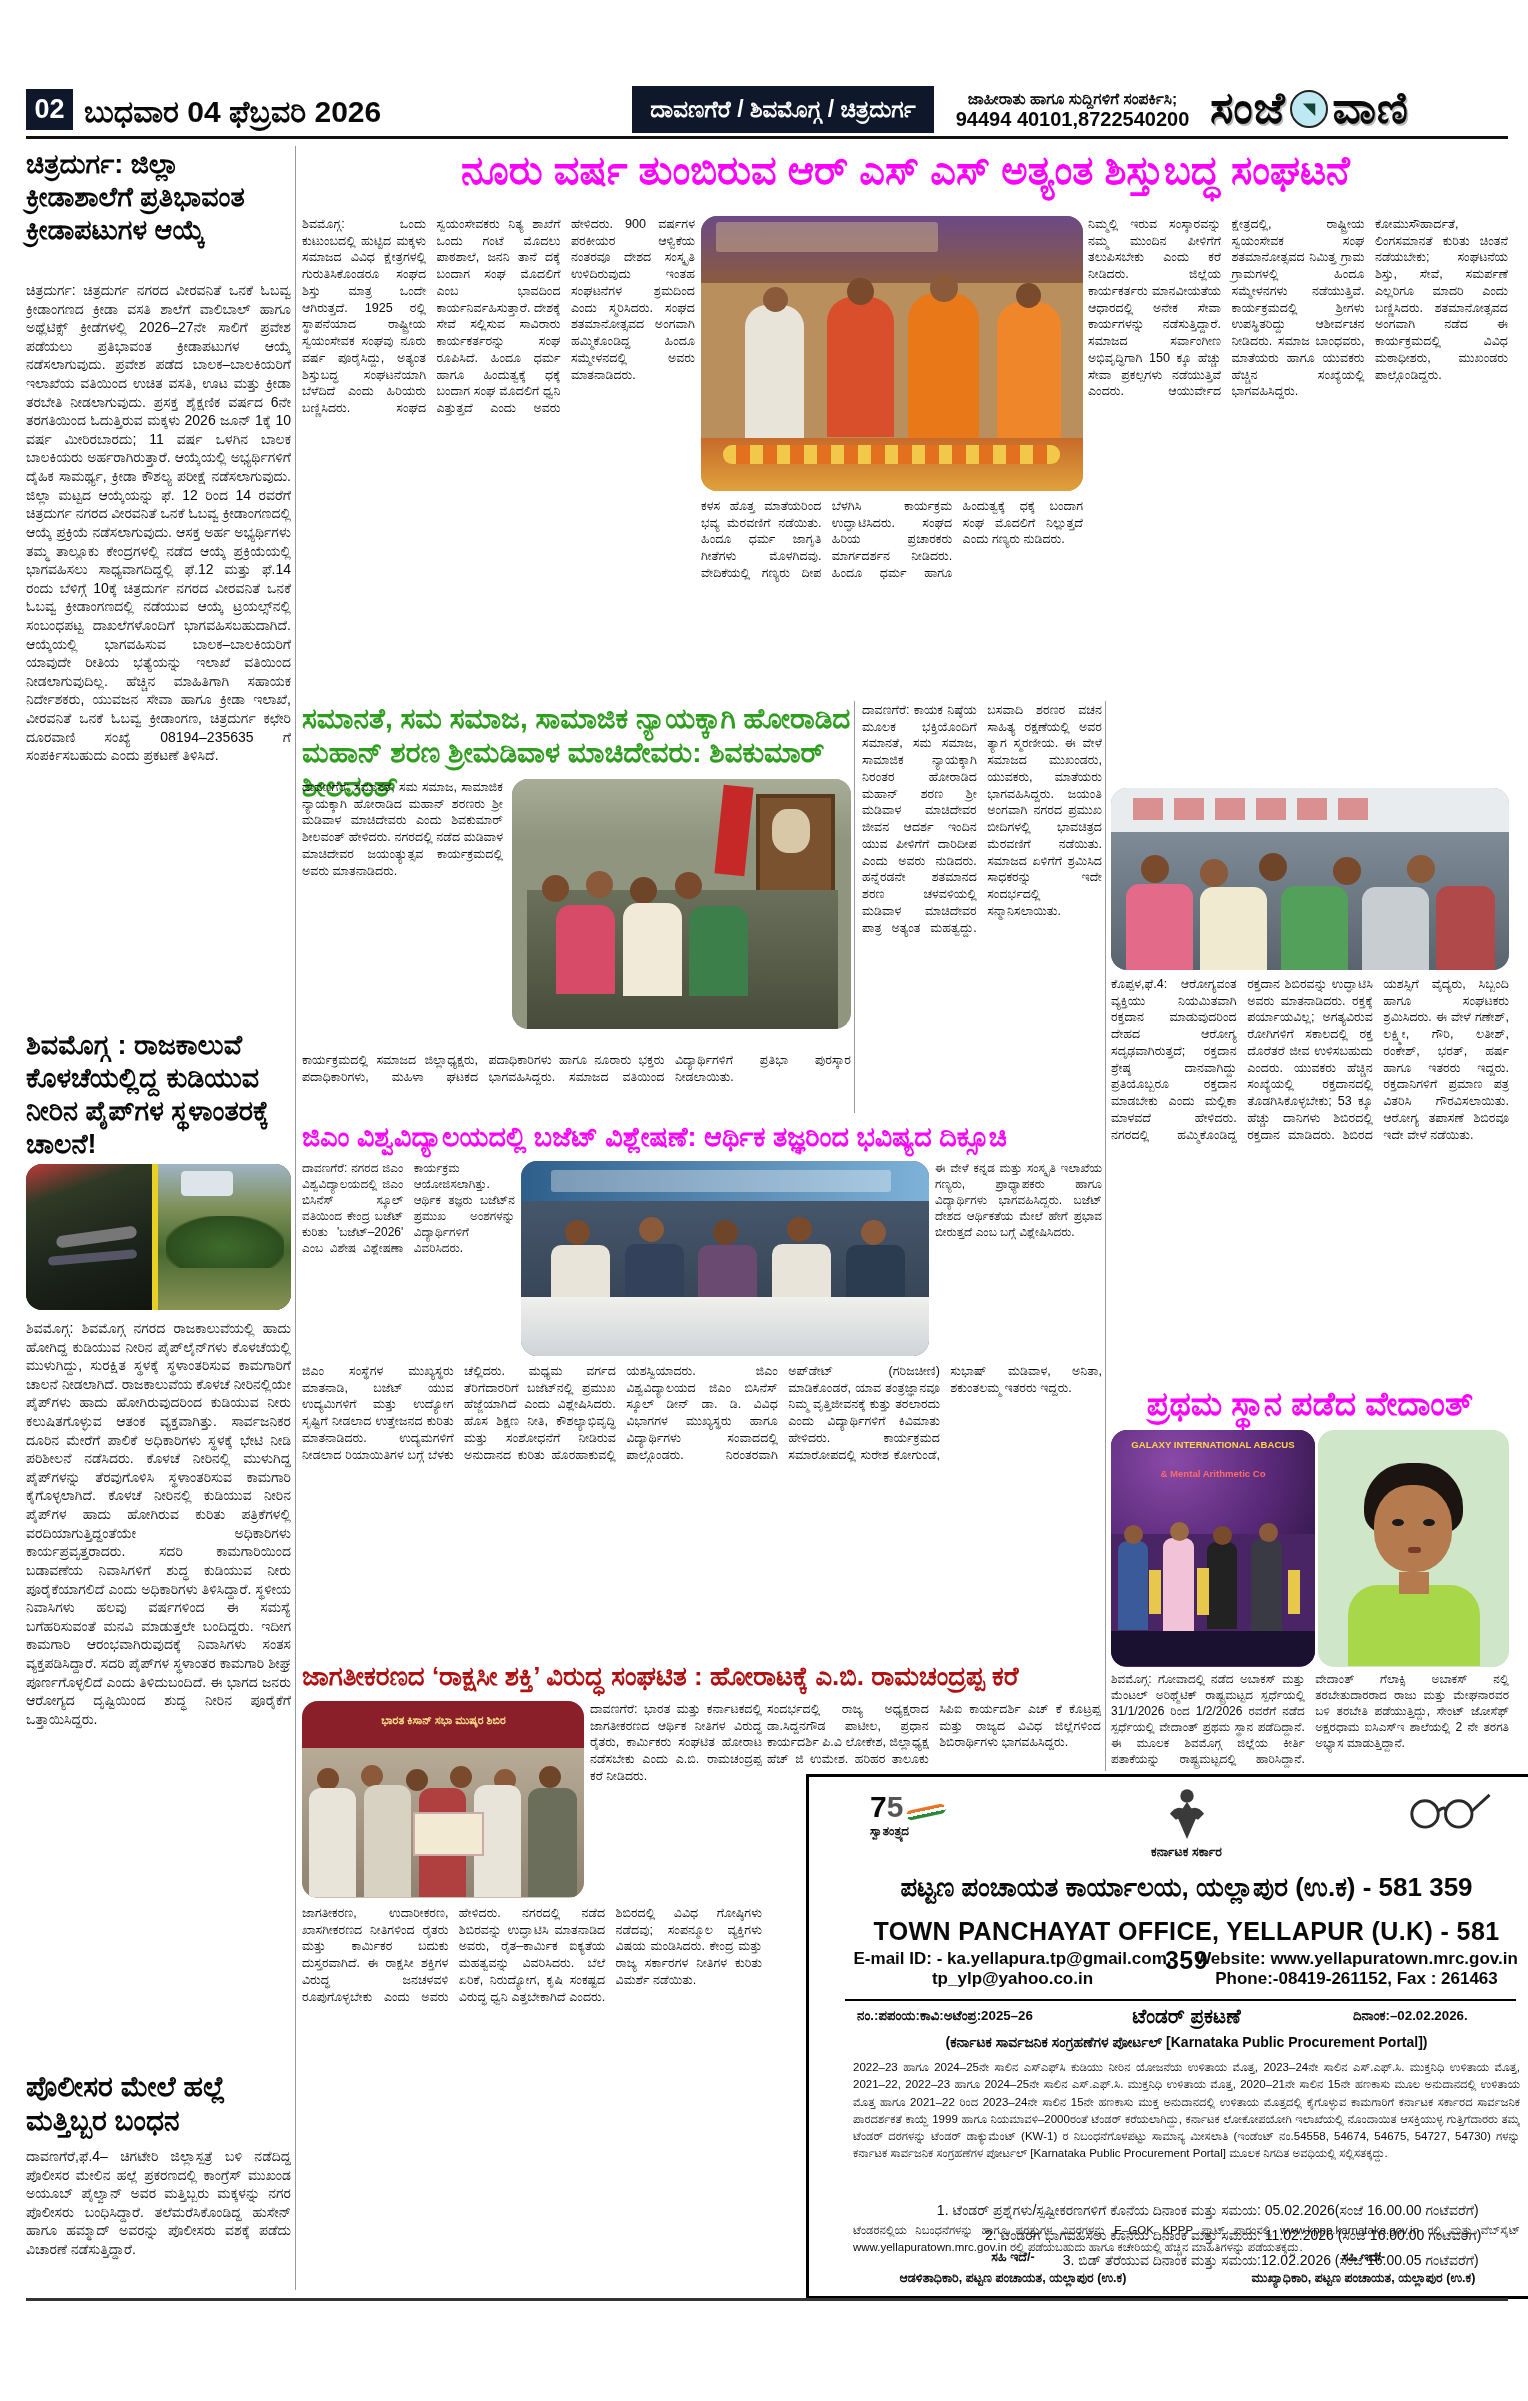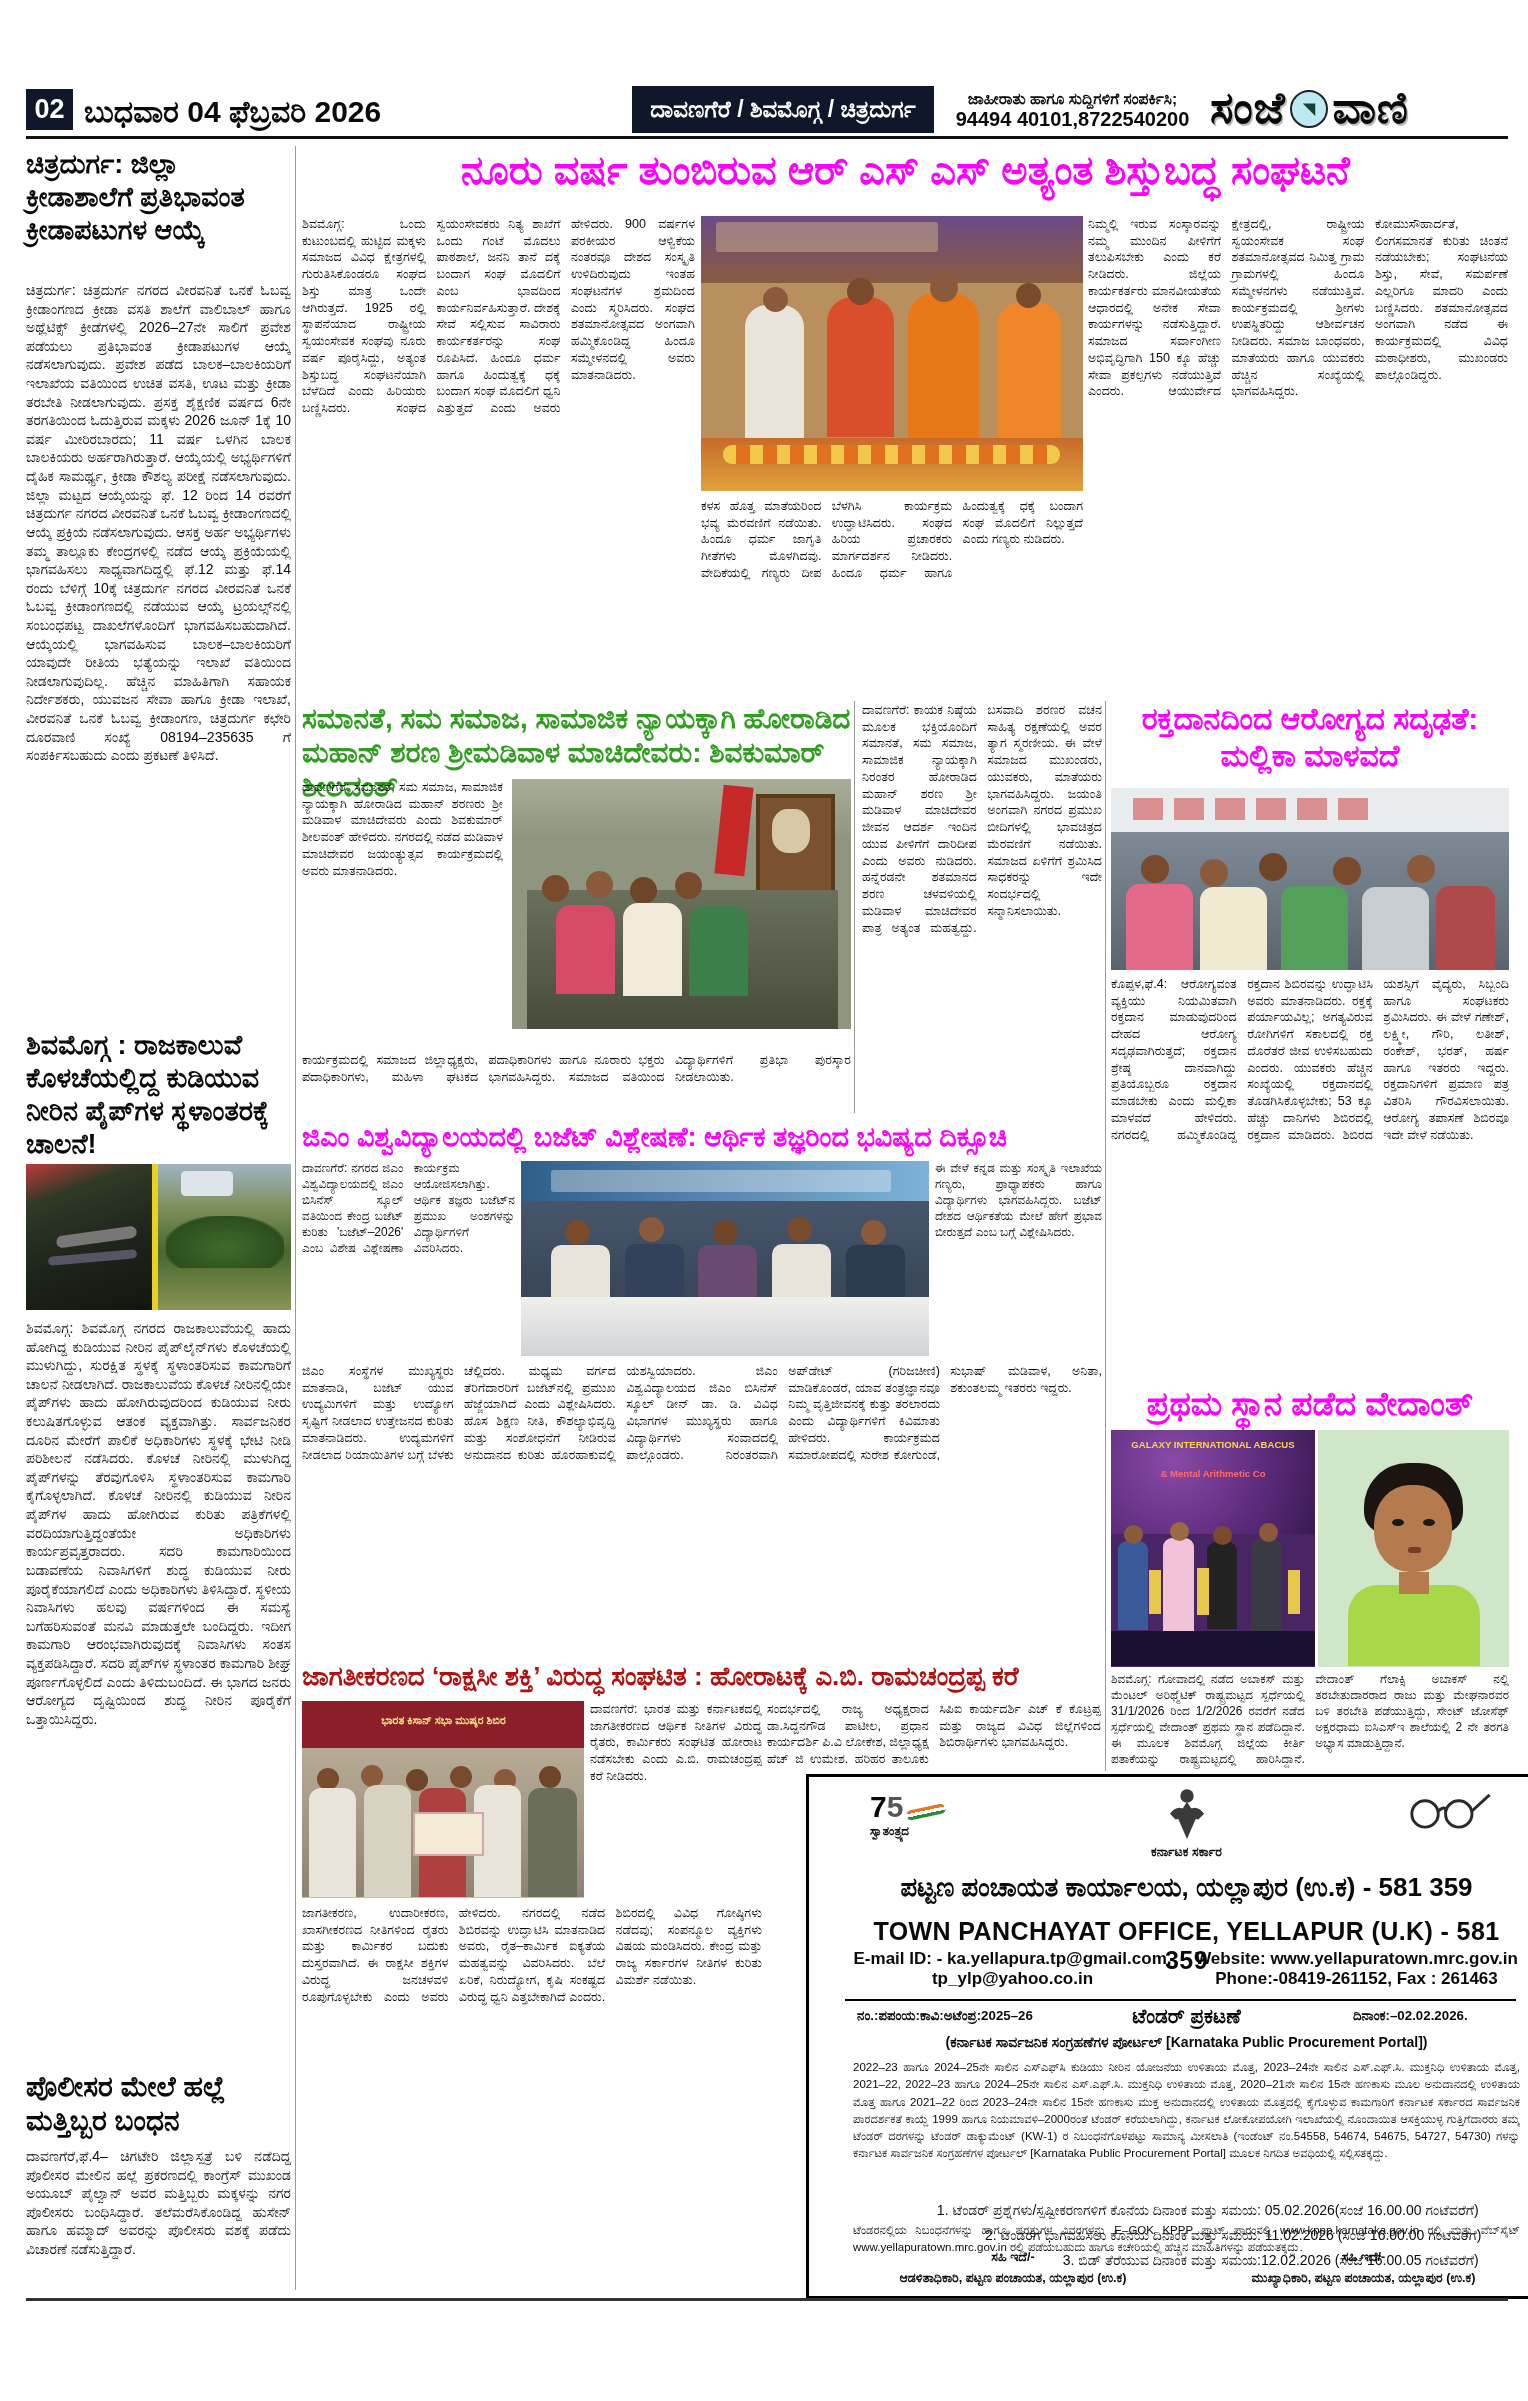--- a/index.html
+++ b/index.html
@@ -13,21 +13,21 @@
   .center{text-align:center;}
   .body-text{font-size:12.6px;line-height:1.33;text-align:justify;overflow:hidden;
              -webkit-hyphens:auto;hyphens:auto;word-break:break-word;}
   .cols-1{column-count:1;column-gap:10.4px;}
   .cols-2{column-count:2;column-gap:10.4px;}
   .cols-3{column-count:3;column-gap:10.4px;}
   .cols-5{column-count:5;column-gap:10.4px;}
   .vrule{background:#9a9a9a;width:0.7px;}
   .hrule{background:#111;}
   .boxmag{background:#0f172a;color:#fff;font-weight:bold;display:flex;align-items:center;justify-content:center;}
-  .photo{overflow:hidden;position:absolute;}
+  .photo{overflow:hidden;position:absolute;border-radius:16px;}
   .photo .ly{position:absolute;}
   
   .masthead{display:flex;align-items:center;gap:4.4px;font-weight:bold;}
   .mast-txt{font-size:44px;letter-spacing:0.7px;text-shadow:1.5px 1.5px 0 #bbb;}
   .mast-bird{width:34px;height:34px;border-radius:50%;background:#bfe9f2;border:2.2px solid #222;
              display:flex;align-items:center;justify-content:center;font-size:16.3px;color:#143;}
   
   #adbox{border:3.7px solid #000;background:#fff;padding-left:26px;}
   .ad-title-kn{font-size:26px;font-weight:bold;text-align:center;}
   .ad-title-en{font-size:25px;font-weight:bold;text-align:center;letter-spacing:0.4px;}
@@ -109,21 +109,20 @@
     <div class="ly" style="left:74px;top:92px;width:27px;height:27px;background:#8a5a3a;border-radius:50%;"></div>
     <div class="ly" style="left:118px;top:98px;width:27px;height:27px;background:#6f452a;border-radius:50%;"></div>
     <div class="ly" style="left:163px;top:93px;width:27px;height:27px;background:#7a4a2c;border-radius:50%;"></div>
     <div class="ly" style="left:44px;top:126px;width:59px;height:89px;background:#d84b68;border-radius:15px 15px 0 0;"></div>
     <div class="ly" style="left:111px;top:124px;width:59px;height:93px;background:#f2ead8;border-radius:15px 15px 0 0;"></div>
     <div class="ly" style="left:177px;top:127px;width:59px;height:90px;background:#3c7f4a;border-radius:15px 15px 0 0;"></div>
   </div>
   <div class="abs body-text cols-3" style="left:302px;top:1052px;width:549px;height:74px;">ಕಾರ್ಯಕ್ರಮದಲ್ಲಿ ಸಮಾಜದ ಜಿಲ್ಲಾಧ್ಯಕ್ಷರು, ಪದಾಧಿಕಾರಿಗಳು, ಮಹಿಳಾ ಘಟಕದ ಪದಾಧಿಕಾರಿಗಳು ಹಾಗೂ ನೂರಾರು ಭಕ್ತರು ಭಾಗವಹಿಸಿದ್ದರು. ಸಮಾಜದ ವತಿಯಿಂದ ವಿದ್ಯಾರ್ಥಿಗಳಿಗೆ ಪ್ರತಿಭಾ ಪುರಸ್ಕಾರ ನೀಡಲಾಯಿತು.</div>
   <div class="abs body-text cols-2" style="left:862px;top:702px;width:240px;height:409px;">ದಾವಣಗೆರೆ: ಕಾಯಕ ನಿಷ್ಠೆಯ ಮೂಲಕ ಭಕ್ತಿಯೊಂದಿಗೆ ಸಮಾನತೆ, ಸಮ ಸಮಾಜ, ಸಾಮಾಜಿಕ ನ್ಯಾಯಕ್ಕಾಗಿ ನಿರಂತರ ಹೋರಾಡಿದ ಮಹಾನ್ ಶರಣ ಶ್ರೀ ಮಡಿವಾಳ ಮಾಚಿದೇವರ ಜೀವನ ಆದರ್ಶ ಇಂದಿನ ಯುವ ಪೀಳಿಗೆಗೆ ದಾರಿದೀಪ ಎಂದು ಅವರು ನುಡಿದರು. ಹನ್ನೆರಡನೇ ಶತಮಾನದ ಶರಣ ಚಳವಳಿಯಲ್ಲಿ ಮಡಿವಾಳ ಮಾಚಿದೇವರ ಪಾತ್ರ ಅತ್ಯಂತ ಮಹತ್ವದ್ದು. ಬಸವಾದಿ ಶರಣರ ವಚನ ಸಾಹಿತ್ಯ ರಕ್ಷಣೆಯಲ್ಲಿ ಅವರ ತ್ಯಾಗ ಸ್ಮರಣೀಯ. ಈ ವೇಳೆ ಸಮಾಜದ ಮುಖಂಡರು, ಯುವಕರು, ಮಾತೆಯರು ಭಾಗವಹಿಸಿದ್ದರು. ಜಯಂತಿ ಅಂಗವಾಗಿ ನಗರದ ಪ್ರಮುಖ ಬೀದಿಗಳಲ್ಲಿ ಭಾವಚಿತ್ರದ ಮೆರವಣಿಗೆ ನಡೆಯಿತು. ಸಮಾಜದ ಏಳಿಗೆಗೆ ಶ್ರಮಿಸಿದ ಸಾಧಕರನ್ನು ಇದೇ ಸಂದರ್ಭದಲ್ಲಿ ಸನ್ಮಾನಿಸಲಾಯಿತು.</div>
 
-  <div class="abs hl mag center" style="left:1111px;top:701px;width:398px;font-size:30px;">ರಕ್ತದಾನದಿಂದ ಆರೋಗ್ಯದ ಸದೃಢತೆ: ಮಲ್ಲಿಕಾ ಮಾಳವದೆ</div>
   <div class="photo" style="left:1111px;top:788px;width:398px;height:182px;background:#9aa7b0;">
     <div class="ly" style="left:0;top:0;width:398px;height:44px;background:#e8ecef;"></div>
     <div class="ly" style="left:22px;top:10.4px;width:244px;height:22px;background:repeating-linear-gradient(90deg,#c33 0 30px,#e8ecef 30px 41px);opacity:.5;"></div>
     <div class="ly" style="left:0;top:44px;width:398px;height:138px;background:linear-gradient(180deg,#7e8b96 0%,#5a646e 100%);"></div>
     <div class="ly" style="left:30px;top:67px;width:28px;height:28px;background:#7a4a2c;border-radius:50%;"></div>
     <div class="ly" style="left:89px;top:71px;width:28px;height:28px;background:#8a5a3a;border-radius:50%;"></div>
     <div class="ly" style="left:148px;top:65px;width:28px;height:28px;background:#6f452a;border-radius:50%;"></div>
     <div class="ly" style="left:222px;top:69px;width:28px;height:28px;background:#7a4a2c;border-radius:50%;"></div>
     <div class="ly" style="left:296px;top:67px;width:28px;height:28px;background:#8a5a3a;border-radius:50%;"></div>
     <div class="ly" style="left:15px;top:96px;width:67px;height:86px;background:#e46a8a;border-radius:13.3px 13.3px 0 0;"></div>

